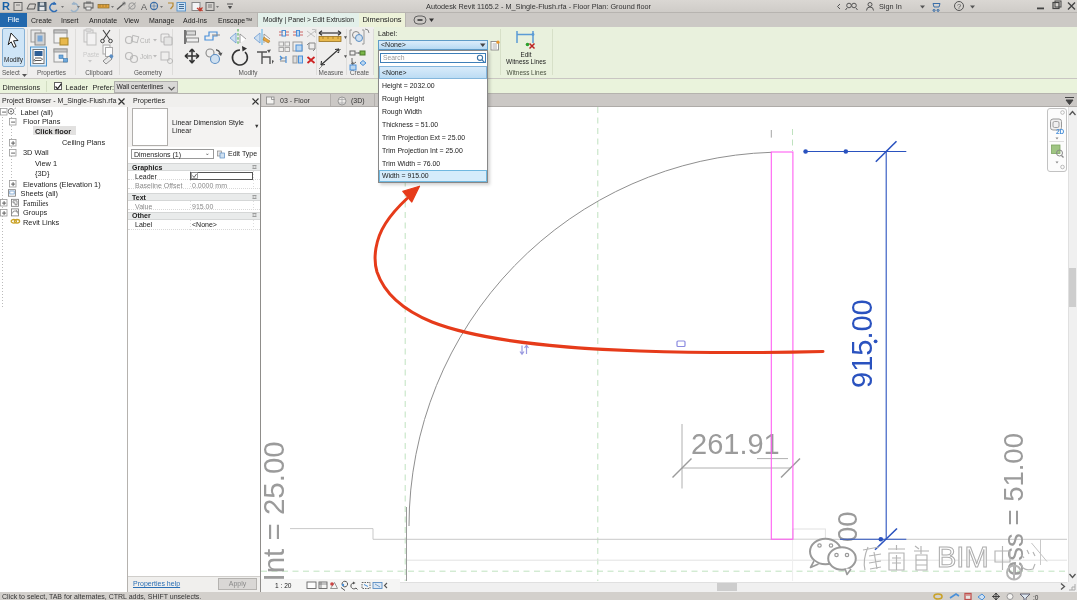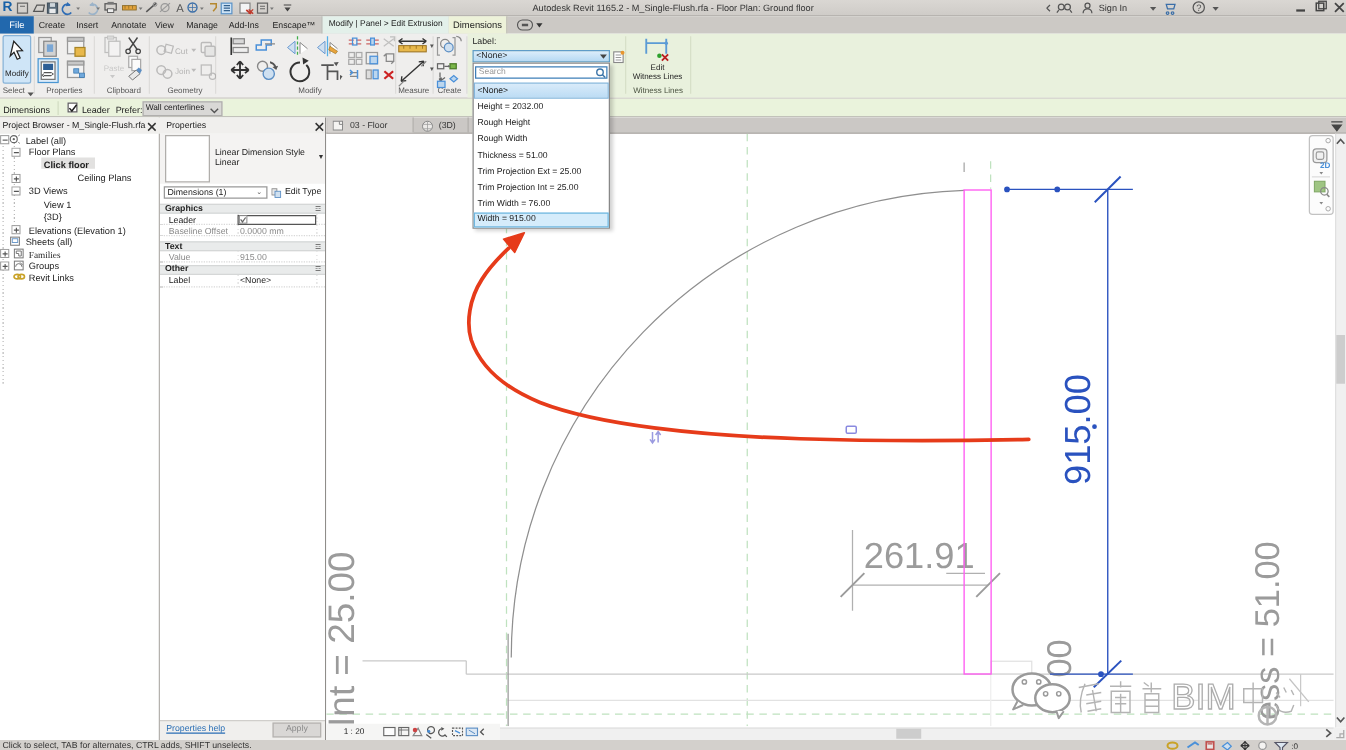--- a/index.html
+++ b/index.html
@@ -277,21 +277,21 @@
         <rect x="0.5" y="0.5" width="6.5" height="6.5" fill="#fff" stroke="#999" stroke-width="0.8"></rect>
         <path d="M1.5 3.5 h4" stroke="#555" stroke-width="0.9" transform="translate(0.6,0.6)"></path>
       </svg>
 <div class="ab" style="left:32.5px;top:31.700000000000003px;width:43px;height:9px;background:#e2e1e0;"></div>
 <div class="tx" style="left:35px;top:33.2px;font-size:7.4px;font-weight:bold;color:#222;">Click floor</div>
 <div class="tx" style="left:23px;top:44.30000000000001px;font-size:7.4px;font-weight:normal;color:#222;margin-left:39px;">Ceiling Plans</div>
 <svg width="8" height="8" style="position:absolute;left:9px;top:44.80000000000001px;">
         <rect x="0.5" y="0.5" width="6.5" height="6.5" fill="#fff" stroke="#999" stroke-width="0.8"></rect>
         <path d="M1.5 3.5 h4 M3.5 1.5 v4" stroke="#555" stroke-width="0.9" transform="translate(0.6,0.6)"></path>
       </svg>
-<div class="tx" style="left:23px;top:54.0px;font-size:7.4px;font-weight:normal;color:#222;">3D Views</div>
+<div class="tx" style="left:23px;top:54.0px;font-size:7.4px;font-weight:normal;color:#222;">3D Wall</div>
 <svg width="8" height="8" style="position:absolute;left:9px;top:54.5px;">
         <rect x="0.5" y="0.5" width="6.5" height="6.5" fill="#fff" stroke="#999" stroke-width="0.8"></rect>
         <path d="M1.5 3.5 h4" stroke="#555" stroke-width="0.9" transform="translate(0.6,0.6)"></path>
       </svg>
 <div class="tx" style="left:35px;top:64.6px;font-size:7.4px;font-weight:normal;color:#222;">View 1</div>
 <div class="tx" style="left:35px;top:74.6px;font-size:7.4px;font-weight:normal;color:#222;">{3D}</div>
 <div class="tx" style="left:23px;top:85.6px;font-size:7.4px;font-weight:normal;color:#222;">Elevations (Elevation 1)</div>
 <svg width="8" height="8" style="position:absolute;left:9px;top:86.1px;">
         <rect x="0.5" y="0.5" width="6.5" height="6.5" fill="#fff" stroke="#999" stroke-width="0.8"></rect>
         <path d="M1.5 3.5 h4 M3.5 1.5 v4" stroke="#555" stroke-width="0.9" transform="translate(0.6,0.6)"></path>

